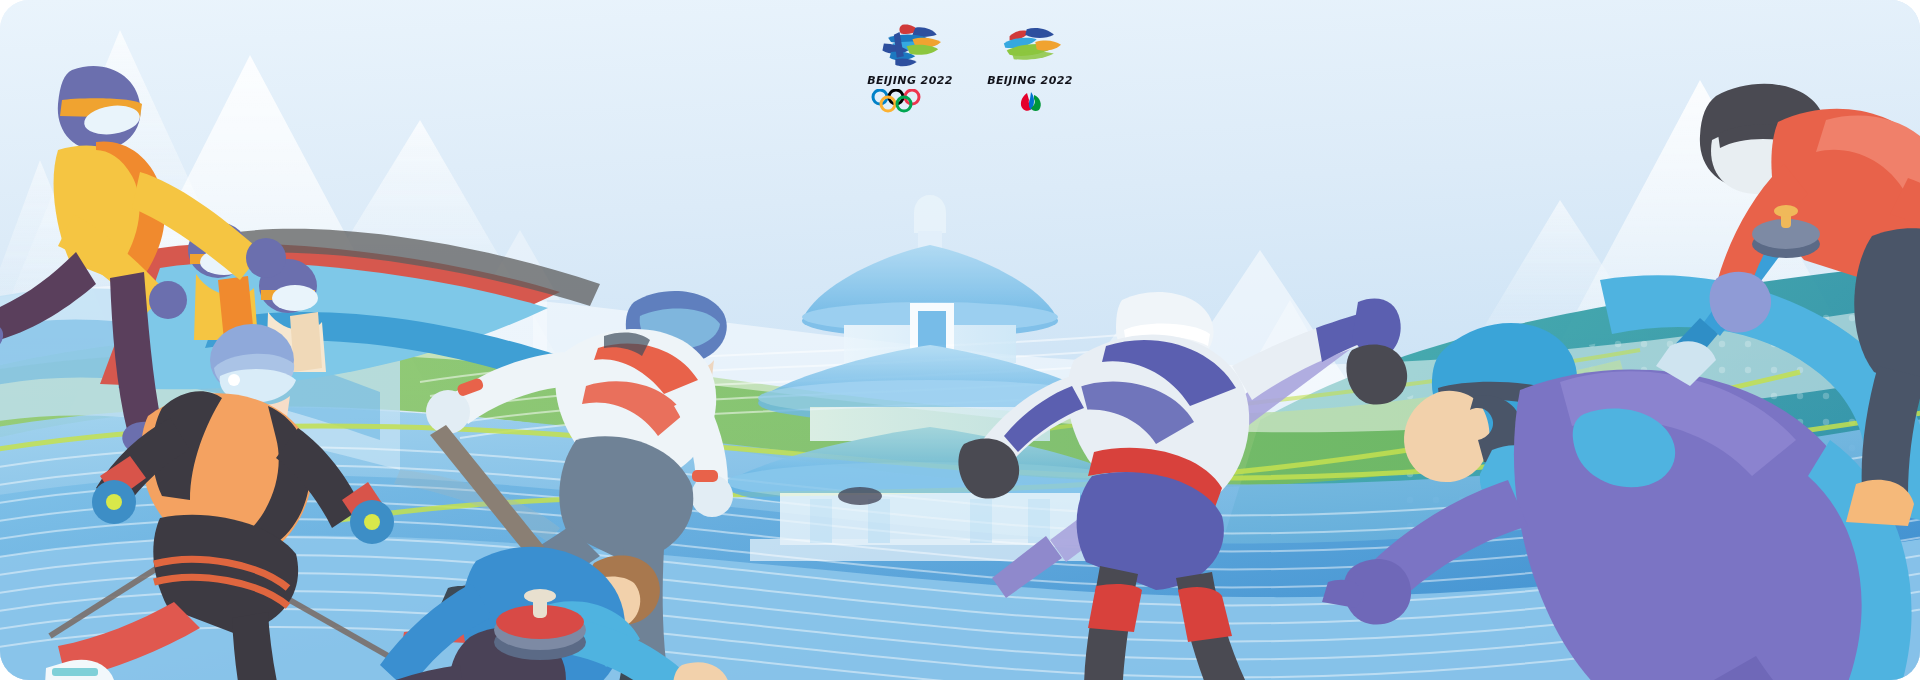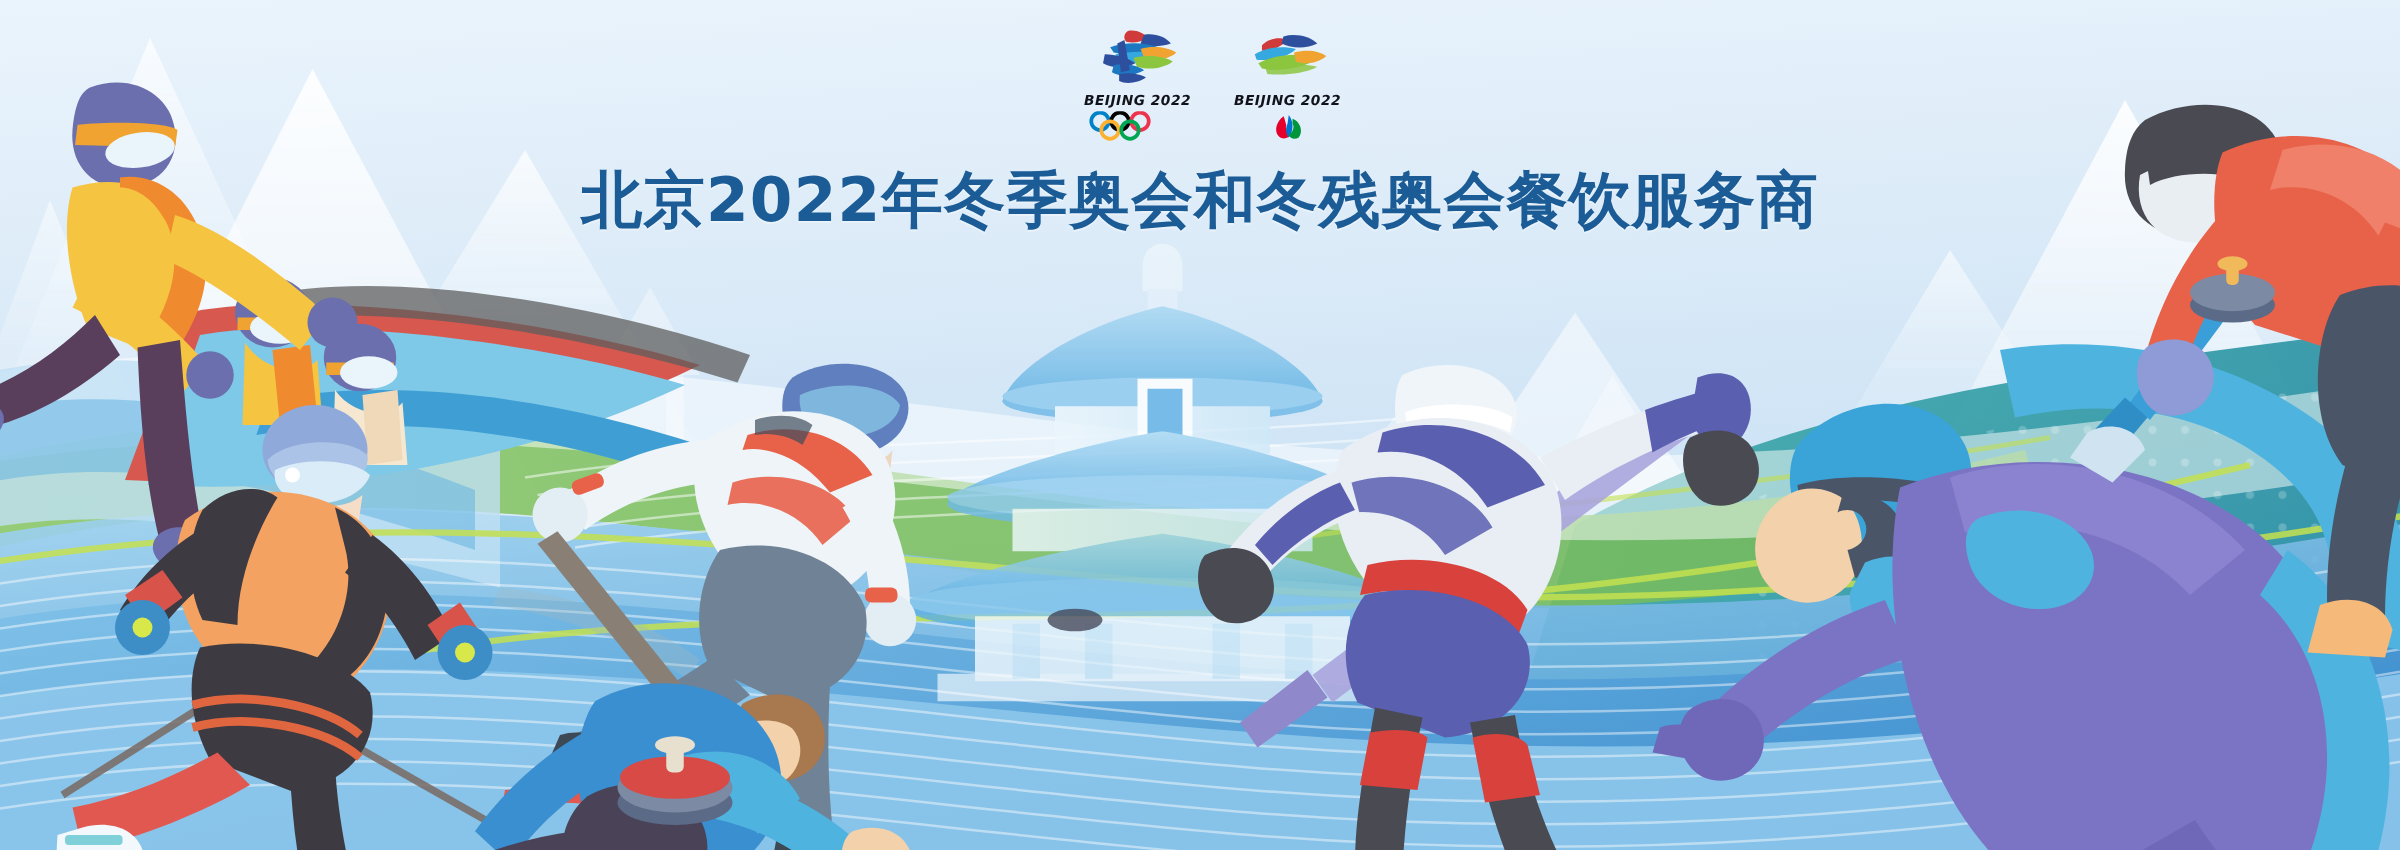--- a/index.html
+++ b/index.html
@@ -9,20 +9,21 @@
   }
   body {
     font-family: "Liberation Sans", sans-serif;
   }
   #banner {
     position: relative;
     width: 1920px;
     height: 680px;
     overflow: hidden;
     background: linear-gradient(170deg, #e9f3fb 0%, #dceaf7 22%, #cfe3f5 48%, #c6dff4 70%, #bcd9f1 100%);
+    border-radius: 29px;
   }
   .layer { position: absolute; left: 0; top: 0; width: 1920px; height: 680px; }
   .layer svg { display: block; width: 1920px; height: 680px; }
 
   
   #logo-row {
     position: absolute;
     left: 860px;
     top: 22px;
     width: 220px;
@@ -581,15 +582,14 @@
       <svg class="logo-rings" width="86" height="24" viewBox="0 0 86 24">
         <g transform="translate(30,2)">
           <path d="M10,2 C4,6 2,14 6,18 C9,21 14,20 16,16 C13,15 11,12 12,9 Z" fill="#e4002b"></path>
           <path d="M14,1 C18,6 18,14 14,19 C12,17 11,12 13,8 Z" fill="#0073cf"></path>
           <path d="M17,4 C23,6 26,14 22,19 C19,21 15,20 14,17 C17,15 19,11 17,8 Z" fill="#009639"></path>
         </g>
       </svg>
     </div>
   </div>
 
-  <div id="main-title">北京2022年冬季奥会和冬残奥会餐饮服务商</div>
 
 </div>
 
 </body></html>

